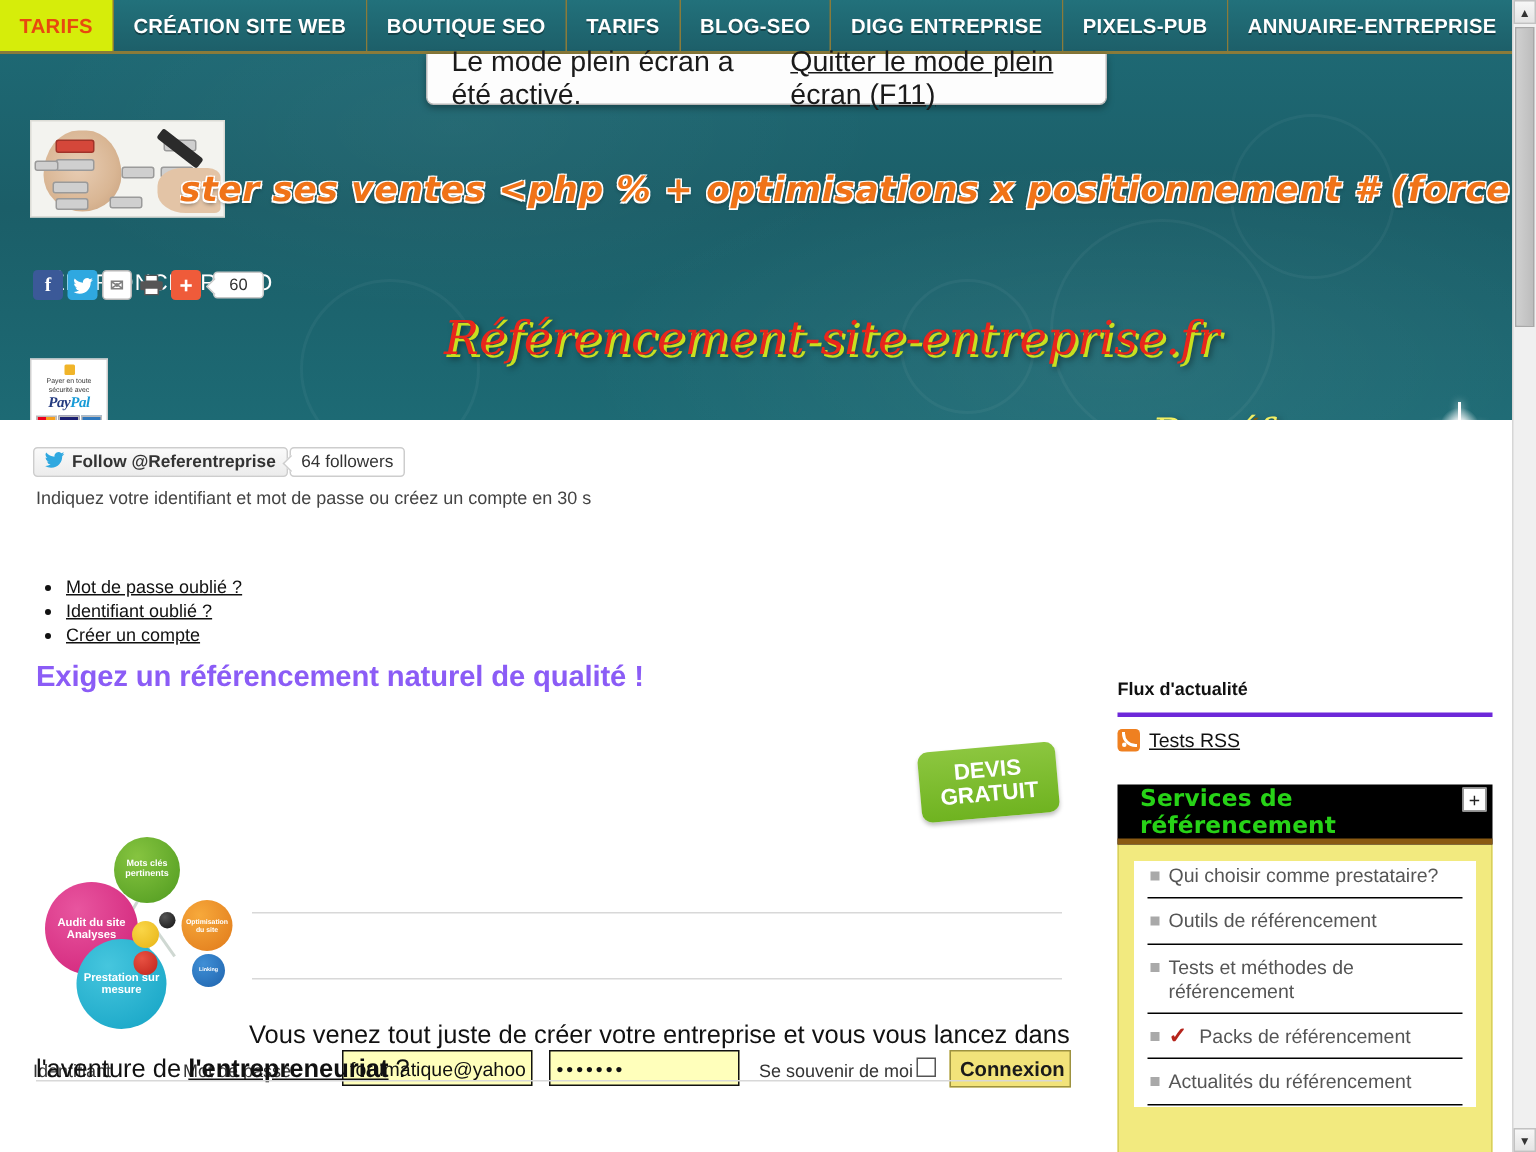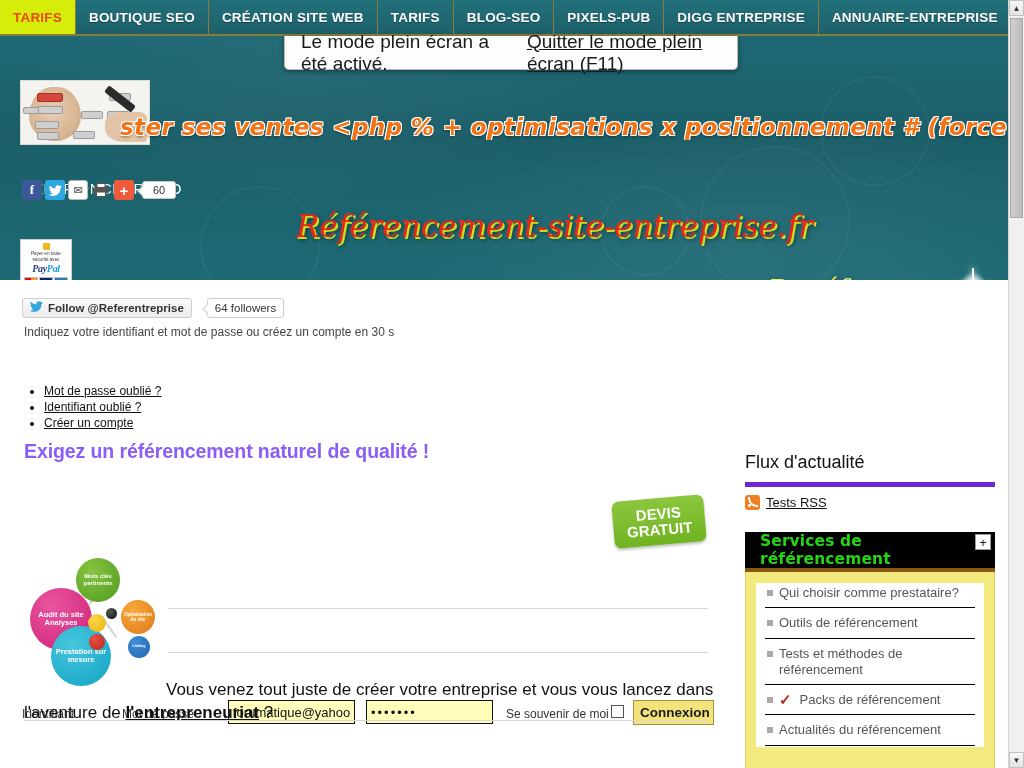--- a/index.html
+++ b/index.html
@@ -246,21 +246,21 @@
   #tw-follow {
     display:flex; align-items:center; gap:5px;
     background: linear-gradient(180deg,#fafafa,#ececec);
     border:1px solid #cdcdcd; border-radius:3px;
     height:20px; padding:0 7px;
     font-size:11.5px; font-weight:bold; color:#333;
     cursor:pointer;
   }
   #tw-follow .bird { color:#2fa8e0; font-size:12px; }
   #tw-count {
-    margin-left:15px; position:relative;
+    margin-left:1px; position:relative;
     background:#fff; border:1px solid #cdcdcd; border-radius:3px;
     height:20px; display:flex; align-items:center; padding:4px 7px;
     font-size:11.5px; color:#333; cursor:pointer;
   }
   #tw-count:before{
     content:""; position:absolute; left:-4px; top:6px;
     width:7px;height:7px;background:#fff;border-left:1px solid #cdcdcd;border-bottom:1px solid #cdcdcd;
     transform:rotate(45deg);
   }
 
@@ -375,22 +375,22 @@
   #lead .indent { display:inline-block; width:142px; }
   #lead a { color:#111; text-decoration:underline; font-weight:bold; cursor:pointer; }
 
   
   #sidebar {
     position:absolute; left:745px; top:452px;
     width:250px;
   }
   #side-h2 {
     margin:0 0 8px 0; padding:0 0 9px 0;
-    font-size:18px; font-weight:normal; color:#111;
-    border-bottom:5px solid #6d28d9;
+    font-size:12px; font-weight:bold; color:#111;
+    border-bottom:3px solid #6d28d9;
   }
   #rss-row { display:flex; align-items:center; gap:6px; margin-bottom:22px; }
   #rss-ico {
     width:15px;height:15px;background:#ef8020;border-radius:3px;position:relative;
   }
   #rss-ico:before{
     content:""; position:absolute; left:3px; bottom:3px; width:3px;height:3px;background:#fff;border-radius:50%;
   }
   #rss-ico:after{
     content:""; position:absolute; left:3px; bottom:3px;
@@ -475,36 +475,36 @@
 
 <div id="page">
 
   <div id="viewport">
 
     <nav id="topnav">
       <div class="navitem active">
           <span>TARIFS</span>
         </div>
       <div class="navitem">
+          <span>CRÉATION SITE WEB</span>
+        </div>
+      <div class="navitem">
           <span>BOUTIQUE SEO</span>
-        </div>
-      <div class="navitem">
-          <span>CRÉATION SITE WEB</span>
         </div>
       <div class="navitem">
           <span>TARIFS</span>
         </div>
       <div class="navitem">
           <span>BLOG-SEO</span>
         </div>
       <div class="navitem">
+          <span>DIGG ENTREPRISE</span>
+        </div>
+      <div class="navitem">
           <span>PIXELS-PUB</span>
-        </div>
-      <div class="navitem">
-          <span>DIGG ENTREPRISE</span>
         </div>
       <div class="navitem">
           <span>ANNUAIRE-ENTREPRISE</span>
         </div>
 
     </nav>
 
     <div id="banner">
       <div class="swirl" style="left:700px;top:110px;width:150px;height:150px;"></div>
       <div class="swirl" style="left:820px;top:40px;width:110px;height:110px;"></div>

